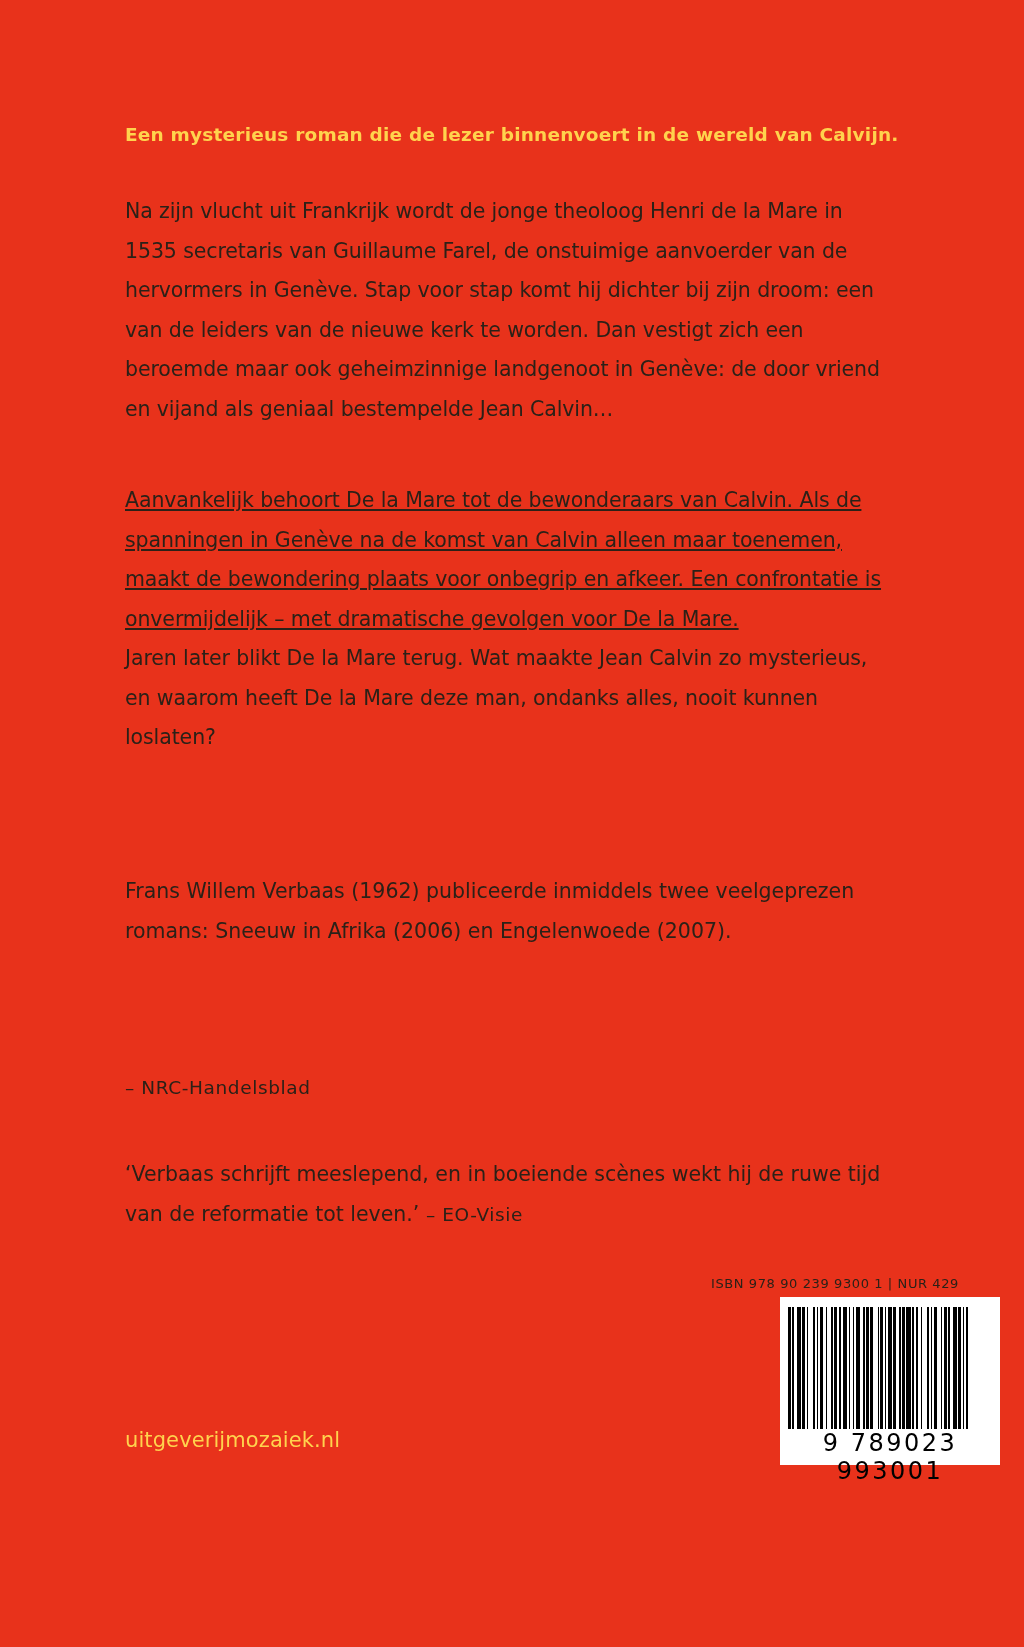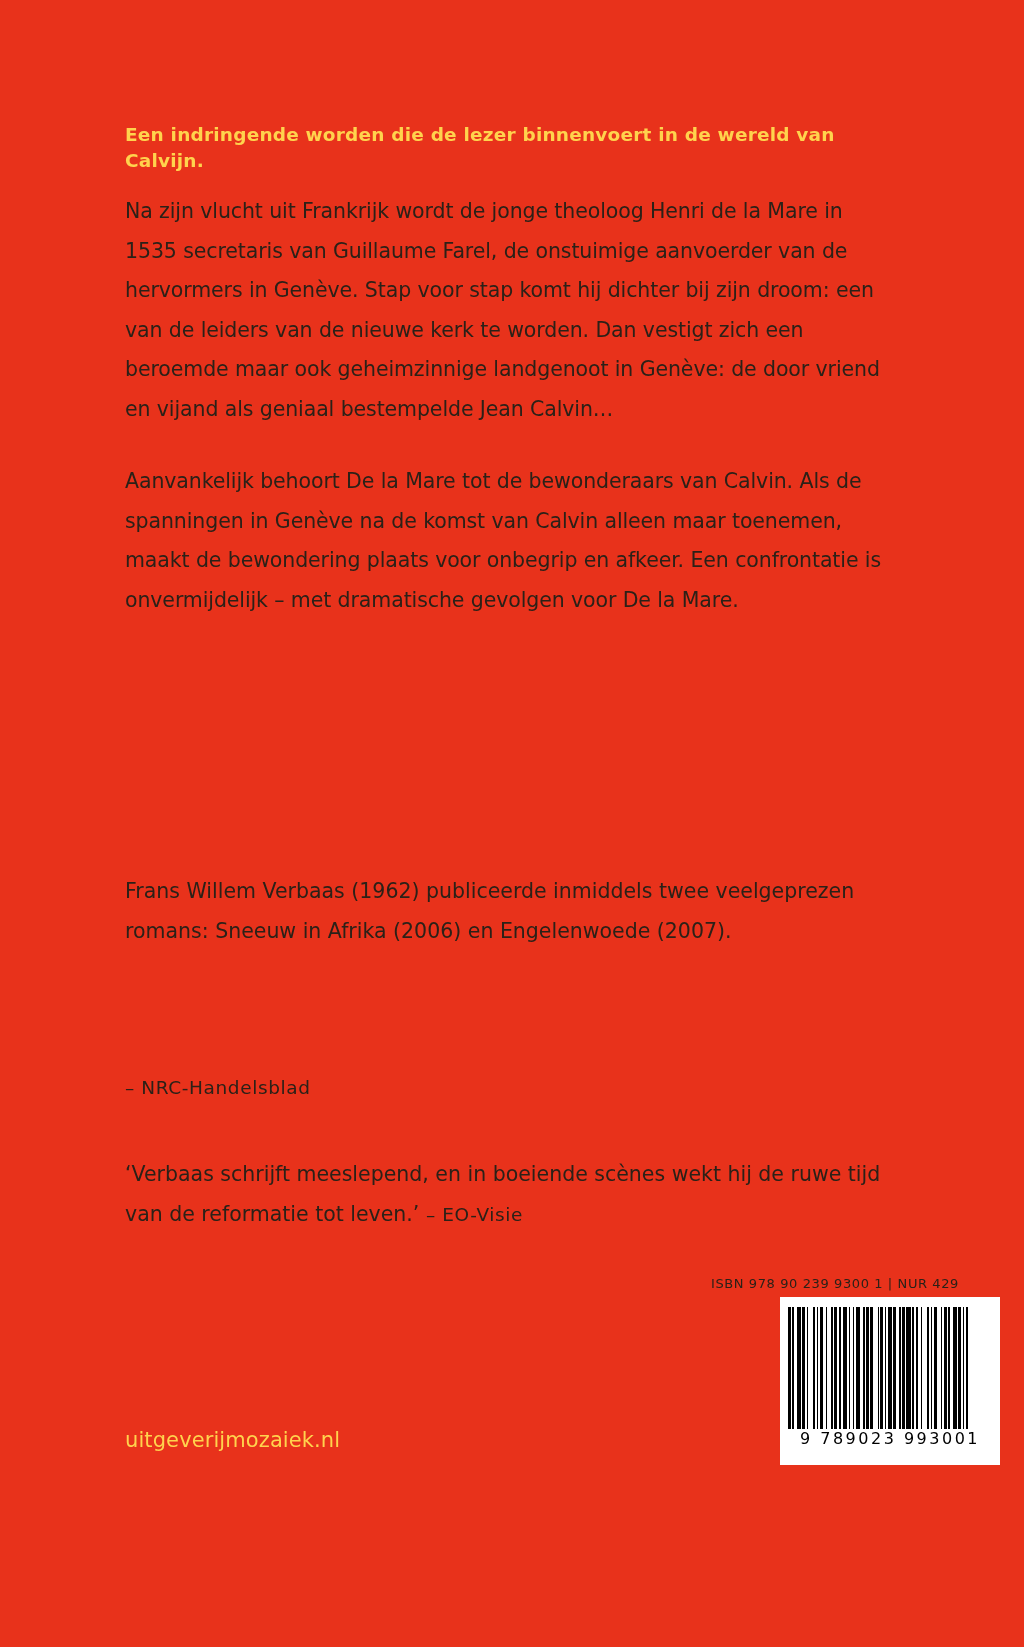--- a/index.html
+++ b/index.html
@@ -54,21 +54,22 @@
     font-family: "DejaVu Sans", sans-serif;
     font-size: 20.5px;
     line-height: 39.5px;
     letter-spacing: -0.1px;
   }
 
   .blurb p {
     margin: 0 0 0 0;
   }
   .blurb p.gap {
-    margin-top: 33px;
+    margin-top: 52px;
+    text-decoration: underline;
   }
 
   .author-note {
     position: absolute;
     left: 0;
     top: 872px;
     width: 760px;
     color: #2b2118;
     font-family: "DejaVu Sans", sans-serif;
     font-size: 20.5px;
@@ -131,46 +132,47 @@
     height: 100%;
     background: #000;
   }
   .barcode .digits {
     position: absolute;
     left: 0;
     top: 132px;
     width: 220px;
     text-align: center;
     font-family: "DejaVu Sans", sans-serif;
-    font-size: 16px;
+    font-size: 24px;
     letter-spacing: 2.5px;
     color: #000;
   }
 
   .website {
     position: absolute;
     left: 0;
     top: 1428px;
     color: #ffd34d;
     font-family: "DejaVu Sans", sans-serif;
     font-size: 21px;
     letter-spacing: 0.1px;
   }
 </style>
 </head>
 <body>
 
 <div class="book-back-cover">
   <div class="content">
 
-    <div class="tagline">Een indringende worden die de lezer binnenvoert in de wereld van Calvijn.</div>
+    <div class="tagline">Een mysterieus roman die de lezer binnenvoert in de wereld van Calvijn.</div>
 
     <div class="blurb">
       <p>Na zijn vlucht uit Frankrijk wordt de jonge theoloog Henri de la Mare in 1535 secretaris van Guillaume Farel, de onstuimige aanvoerder van de hervormers in Genève. Stap voor stap komt hij dichter bij zijn droom: een van de leiders van de nieuwe kerk te worden. Dan vestigt zich een beroemde maar ook geheimzinnige landgenoot in Genève: de door vriend en vijand als geniaal bestempelde Jean Calvin…</p>
       <p class="gap">Aanvankelijk behoort De la Mare tot de bewonderaars van Calvin. Als de spanningen in Genève na de komst van Calvin alleen maar toenemen, maakt de bewondering plaats voor onbegrip en afkeer. Een confrontatie is onvermijdelijk – met dramatische gevolgen voor De la Mare.</p>
+      <p>Jaren later blikt De la Mare terug. Wat maakte Jean Calvin zo mysterieus, en waarom heeft De la Mare deze man, ondanks alles, nooit kunnen loslaten?</p>
     </div>
 
     <div class="author-note">
       <b>Frans Willem Verbaas</b><span> (1962) publiceerde inmiddels twee veelgeprezen romans: Sneeuw in Afrika (2006) en Engelenwoede (2007).</span>
     </div>
 
     <div class="quote quote-1">
       <br>
       <span class="source">– NRC-Handelsblad</span>
     </div>

